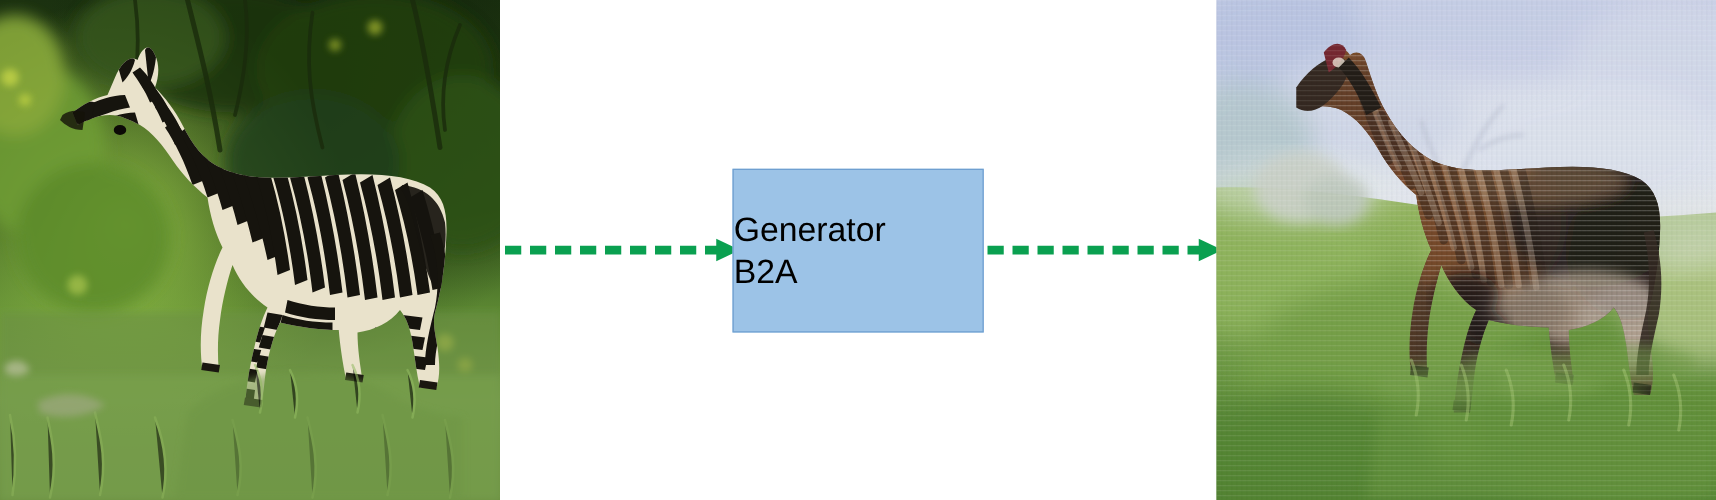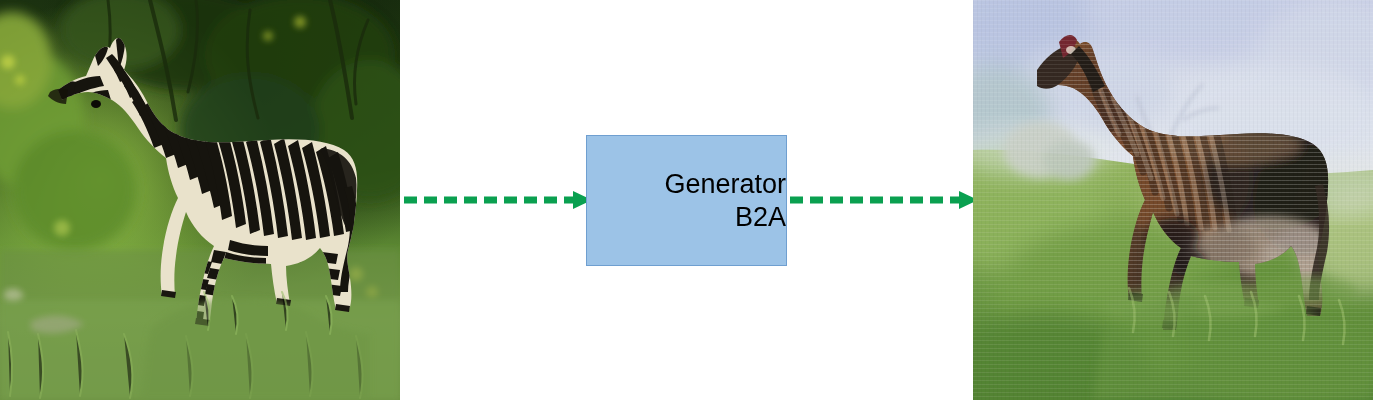--- a/index.html
+++ b/index.html
@@ -35,21 +35,21 @@
     position: absolute;
     left: 586px;
     top: 135px;
     width: 201px;
     height: 131px;
     background: #9cc3e7;
     border: 1px solid #6f9fd0;
     box-sizing: border-box;
     display: flex;
     flex-direction: column;
-    align-items: flex-end;
+    align-items: flex-start;
     justify-content: center;
     line-height: 1.22;
   }
   #generator-box .gen-line {
     color: #000000;
     font-size: 27px;
     font-family: "Liberation Sans", sans-serif;
     white-space: nowrap;
   }
 

